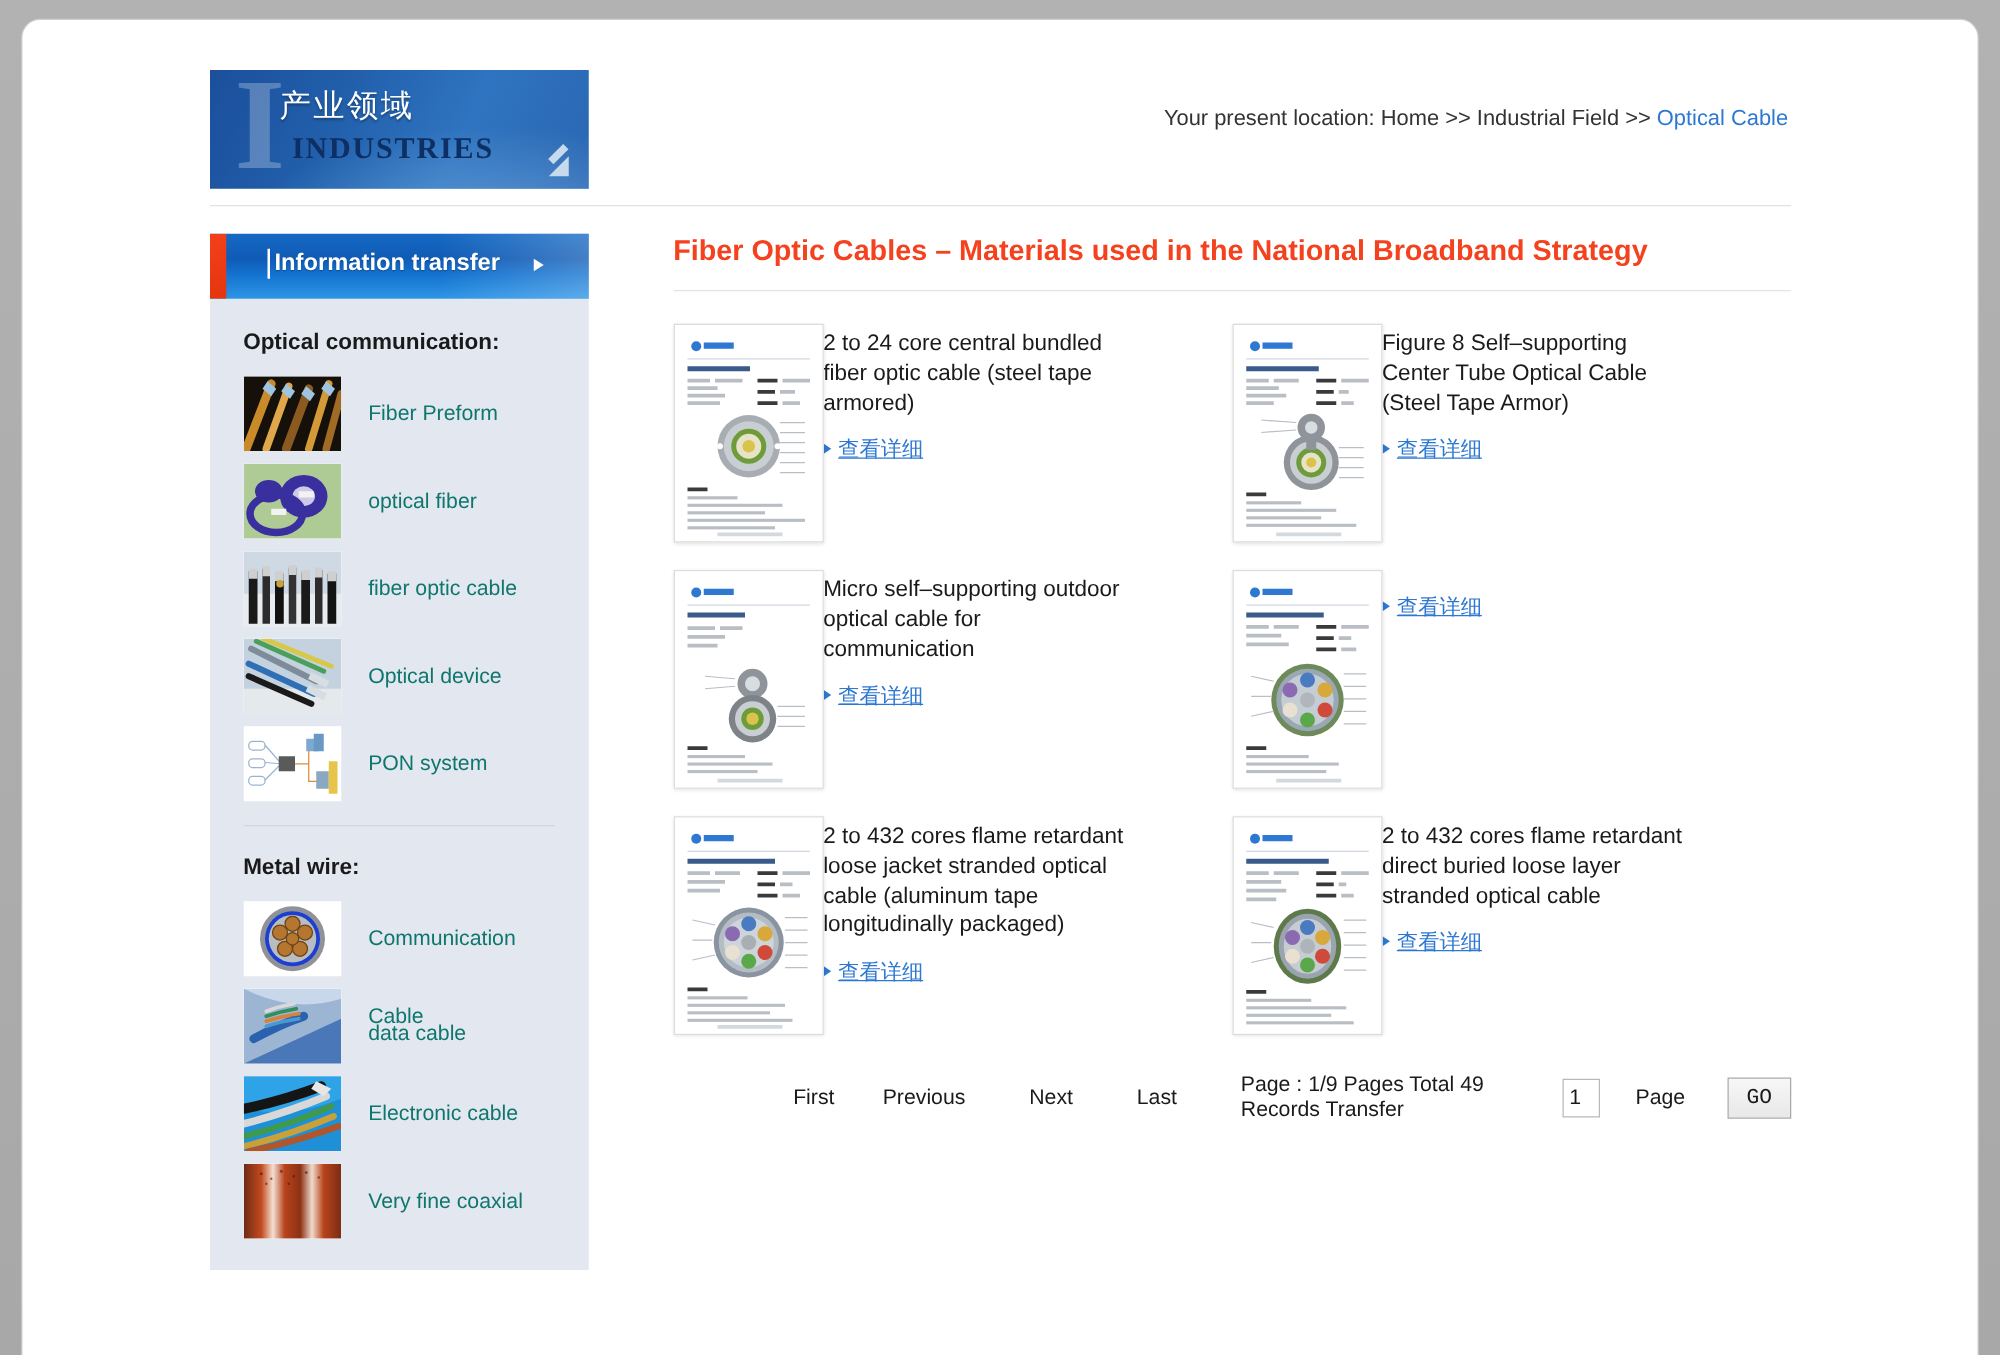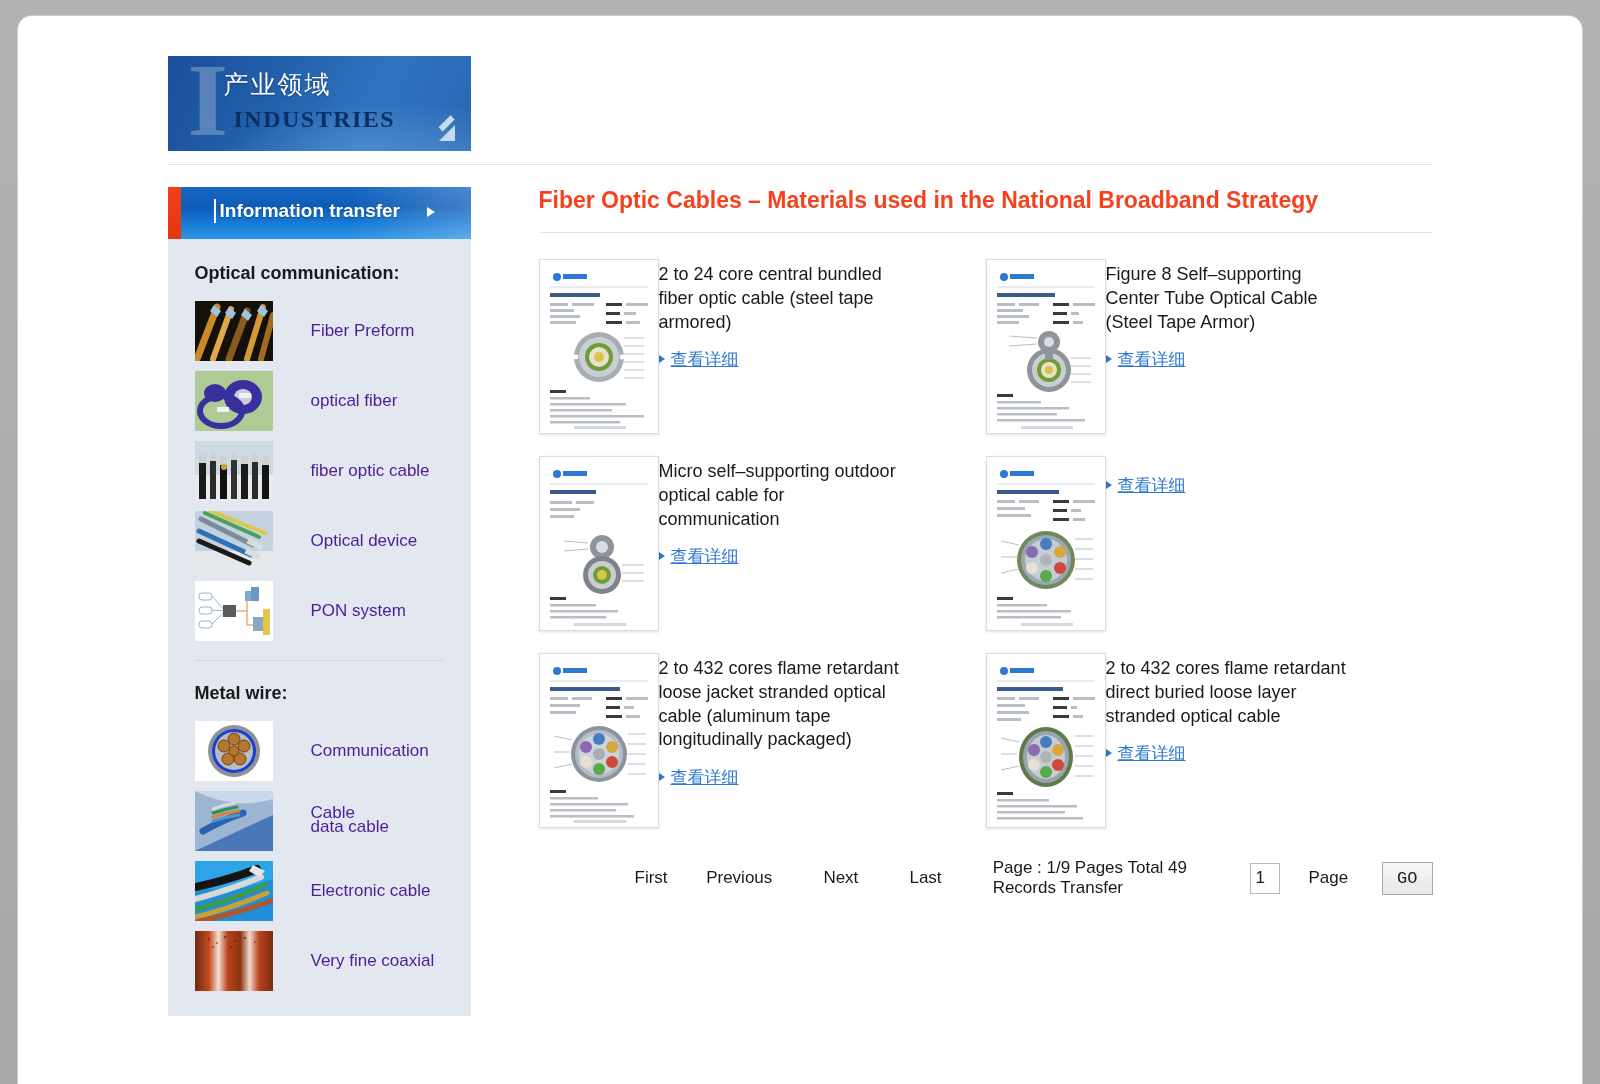--- a/index.html
+++ b/index.html
@@ -128,22 +128,22 @@
     display: flex; align-items: center;
     padding: 5px 0 5px 27px;
     cursor: pointer;
   }
   .thumb {
     width: 78px; height: 60px; flex: 0 0 78px;
     background: #fff;
     overflow: hidden; position: relative;
   }
   .side-item-label {
-    font-size: 17px; color: #4c1d95;
-    padding-left: 38px; line-height: 1.15;
+    font-size: 17px; color: #0f766e;
+    padding-left: 22px; line-height: 1.15;
   }
   .side-divider {
     height: 1px; background: #cfd5e2;
     margin: 14px 27px 22px 27px;
   }
   
   .label-stack { position: relative; line-height: 1.0; }
   .label-stack .l2 { position: relative; top: -3px; }
 
   
@@ -232,20 +232,23 @@
           <polygon points="3,10 12,10 12,3 27,3 27,27 3,27 3,20 12,20 12,27" fill="none"></polygon>
           <path d="M26 4 L26 26 L4 26 L4 20 L19 20 L19 4 Z" fill="#c9dcf0" opacity="0"></path>
           <path d="M27 27 L27 6 L21 6 L21 19 L9 19 L9 13 L2 21 L9 29 L9 23 L27 23 Z" fill="#ccdcec" opacity="0"></path>
           <g fill="#c7d9ec">
             <rect x="17" y="2" width="6" height="17" transform="rotate(45 20 10)"></rect>
             <polygon points="28,28 12,28 28,12"></polygon>
           </g>
         </svg>
       </div>
 
+      <div class="breadcrumb">
+        <span>Your present location: Home &gt;&gt; Industrial Field &gt;&gt; </span><span class="crumb-link">Optical Cable</span>
+      </div>
     </div>
 
     <div class="hdr-rule"></div>
 
     <div class="cols">
 
       <div class="sidebar">
 
         <div class="side-head">
           <div class="side-head-label">Information transfer</div>

